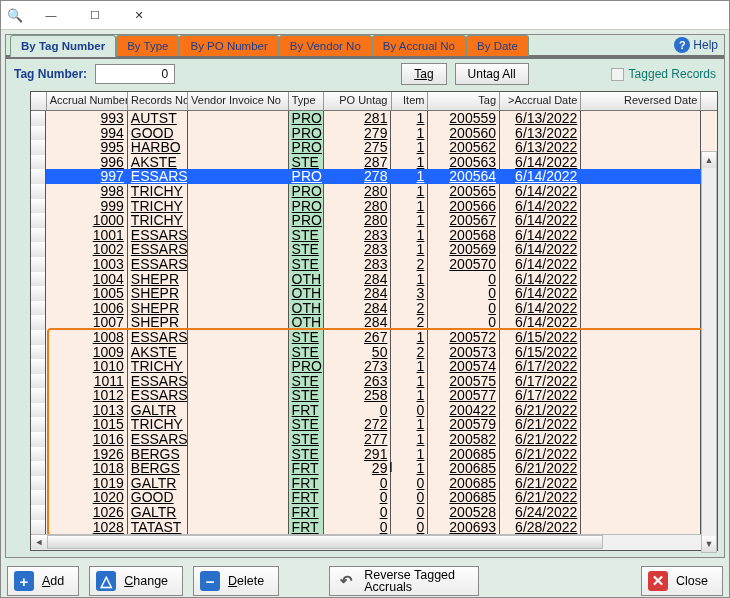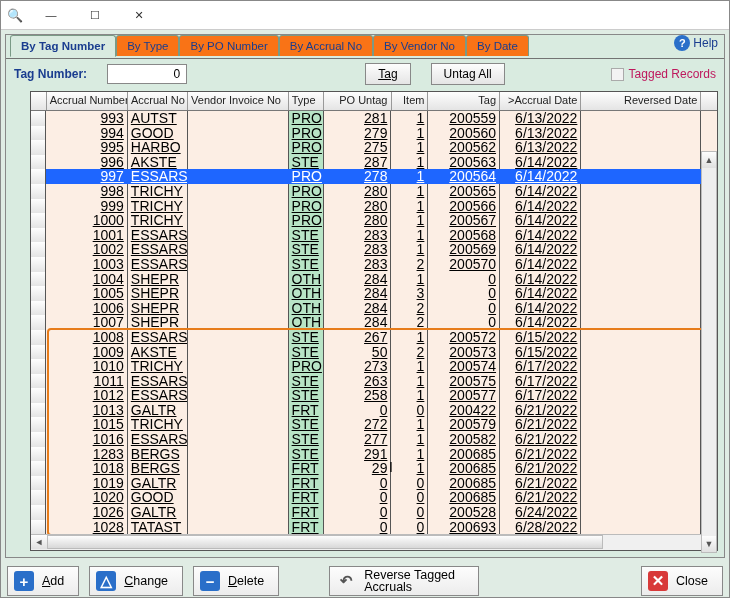--- a/index.html
+++ b/index.html
@@ -54,25 +54,25 @@
     margin: 4px;
     background: #d9ebe0;
     border: 1px solid #888;
     display: flex;
     flex-direction: column;
     position: relative;
   }
   
   .tabs {
     display: flex;
-    align-items: flex-start;
+    align-items: center;
     height: 24px;
     position: relative;
     padding-left: 4px;
-    border-bottom: 1px solid #737373;
+    border-bottom: 4px solid #737373;
   }
   .tab {
     padding: 4px 10px;
     border: 1px solid #7a9a86;
     border-bottom: none;
     background: #f97316;
     margin-right: 0px;
     border-radius: 3px 3px 0 0;
     color: #1a3d8f;
     font-size: 11.5px;
@@ -99,21 +99,21 @@
     background: #2a6fc9;
     color: #fff;
     display: flex; align-items: center; justify-content: center;
     font-weight: bold; font-size: 11px;
   }
   
   .tagrow {
     display: flex;
     align-items: center;
     padding: 4px 8px 6px 8px;
-    gap: 20px;
+    gap: 8px;
   }
   .tagrow .label { color: #1a3d8f; font-weight: bold; }
   .tagrow input.tagnum {
     width: 80px;
     height: 20px;
     text-align: right;
     padding-right: 6px;
     border: 1px solid #888;
     font-size: 12px;
   }
@@ -123,21 +123,21 @@
     padding: 2px 12px;
     height: 22px;
     font-size: 12px;
     display: inline-flex;
     align-items: center;
     justify-content: center;
   }
   .tagrow .spacer { flex: 1; }
   .chk {
     display: flex; align-items: center; gap: 5px;
-    color: #be185d;
+    color: #0f766e;
     padding-left: 36px;
   }
   .chk .box {
     width: 13px; height: 13px; border: 1px solid #aaa; background: #f3f3f3;
   }
   
   .grid-wrapper {
     flex: 1;
     margin: 0 6px 6px 24px;
     border: 1px solid #555;
@@ -286,22 +286,22 @@
     <div class="win-btn">☐</div>
     <div class="win-btn">✕</div>
   </div>
 
   <div class="content">
 
     <div class="tabs">
       <div class="tab active">By Tag Number</div>
       <div class="tab">By Type</div>
       <div class="tab">By PO Number</div>
+      <div class="tab">By Vendor No</div>
       <div class="tab">By Accrual No</div>
-      <div class="tab">By Vendor No</div>
       <div class="tab">By Date</div>
       <div class="help-btn">
         <span class="help-ico">?</span>
         <span>Help</span>
       </div>
     </div>
 
     <div class="tagrow">
       <span class="label">Tag Number:</span>
       <input class="tagnum" value="0" style="">
@@ -312,21 +312,21 @@
       <span class="chk">
         <span class="box"></span>
         <span>Tagged Records</span>
       </span>
     </div>
 
     <div class="grid-wrapper">
       <div class="grid-head">
         <div class="hcell rmark"></div>
         <div class="hcell c-accrual">Accrual Number</div>
-        <div class="hcell c-vendor">Accrual No</div>
+        <div class="hcell c-vendor">Records No</div>
         <div class="hcell c-vinv">Vendor Invoice No</div>
         <div class="hcell c-type">Type</div>
         <div class="hcell c-po">PO Untag</div>
         <div class="hcell c-item">Item</div>
         <div class="hcell c-tag">Tag</div>
         <div class="hcell c-adate">&gt;Accrual Date</div>
         <div class="hcell c-rdate">Reversed Date</div>
         <div class="hcell c-end"></div>
       </div>
       <div class="grid-body" id="grid-body">
@@ -625,21 +625,21 @@
             <div class="cell c-type">STE</div>
             <div class="cell c-po">277</div>
             <div class="cell c-item">1</div>
             <div class="cell c-tag">200582</div>
             <div class="cell c-adate">6/21/2022</div>
             <div class="cell c-rdate"></div>
             <div class="cell c-end"></div>
           </div>
           <div class="row">
             <div class="rmark"></div>
-            <div class="cell c-accrual">1283</div>
+            <div class="cell c-accrual">1926</div>
             <div class="cell c-vendor">BERGS</div>
             <div class="cell c-vinv"></div>
             <div class="cell c-type">STE</div>
             <div class="cell c-po">291</div>
             <div class="cell c-item">1</div>
             <div class="cell c-tag">200685</div>
             <div class="cell c-adate">6/21/2022</div>
             <div class="cell c-rdate"></div>
             <div class="cell c-end"></div>
           </div>

